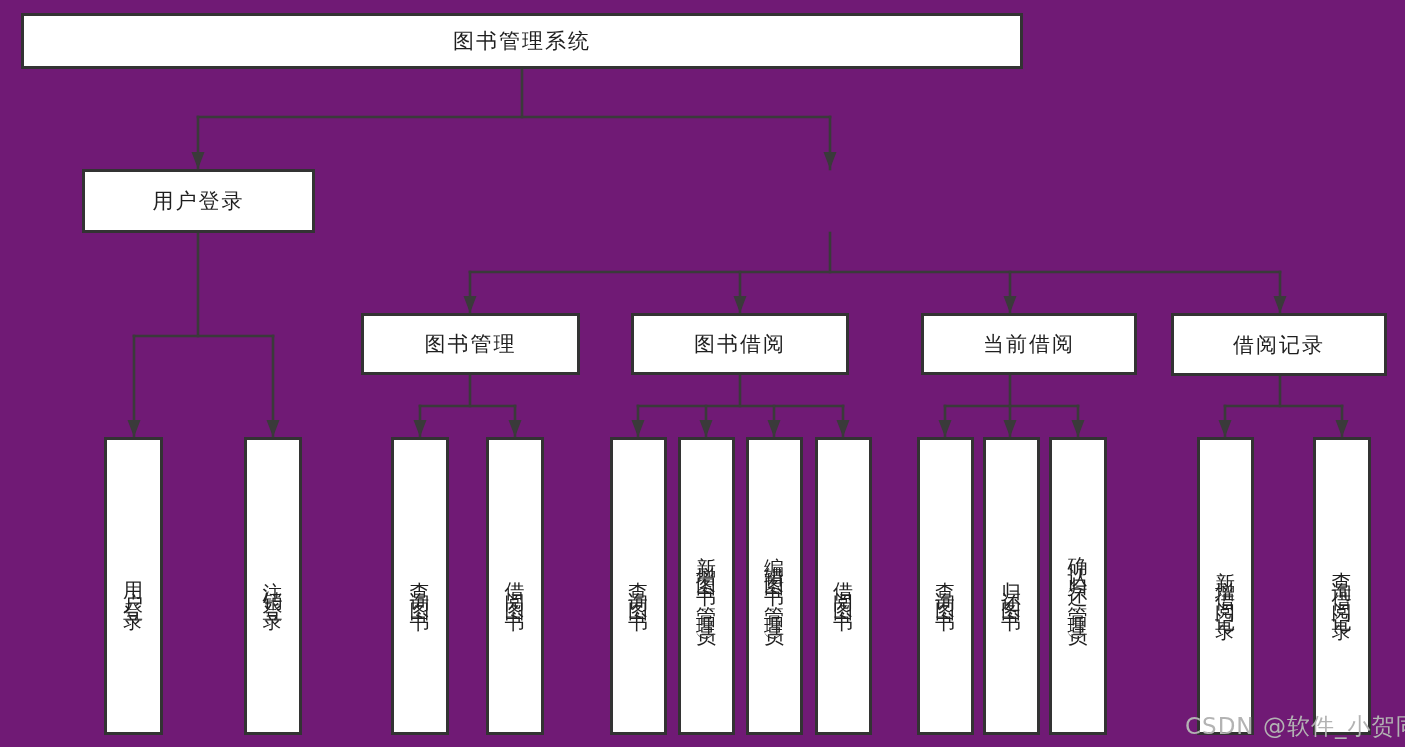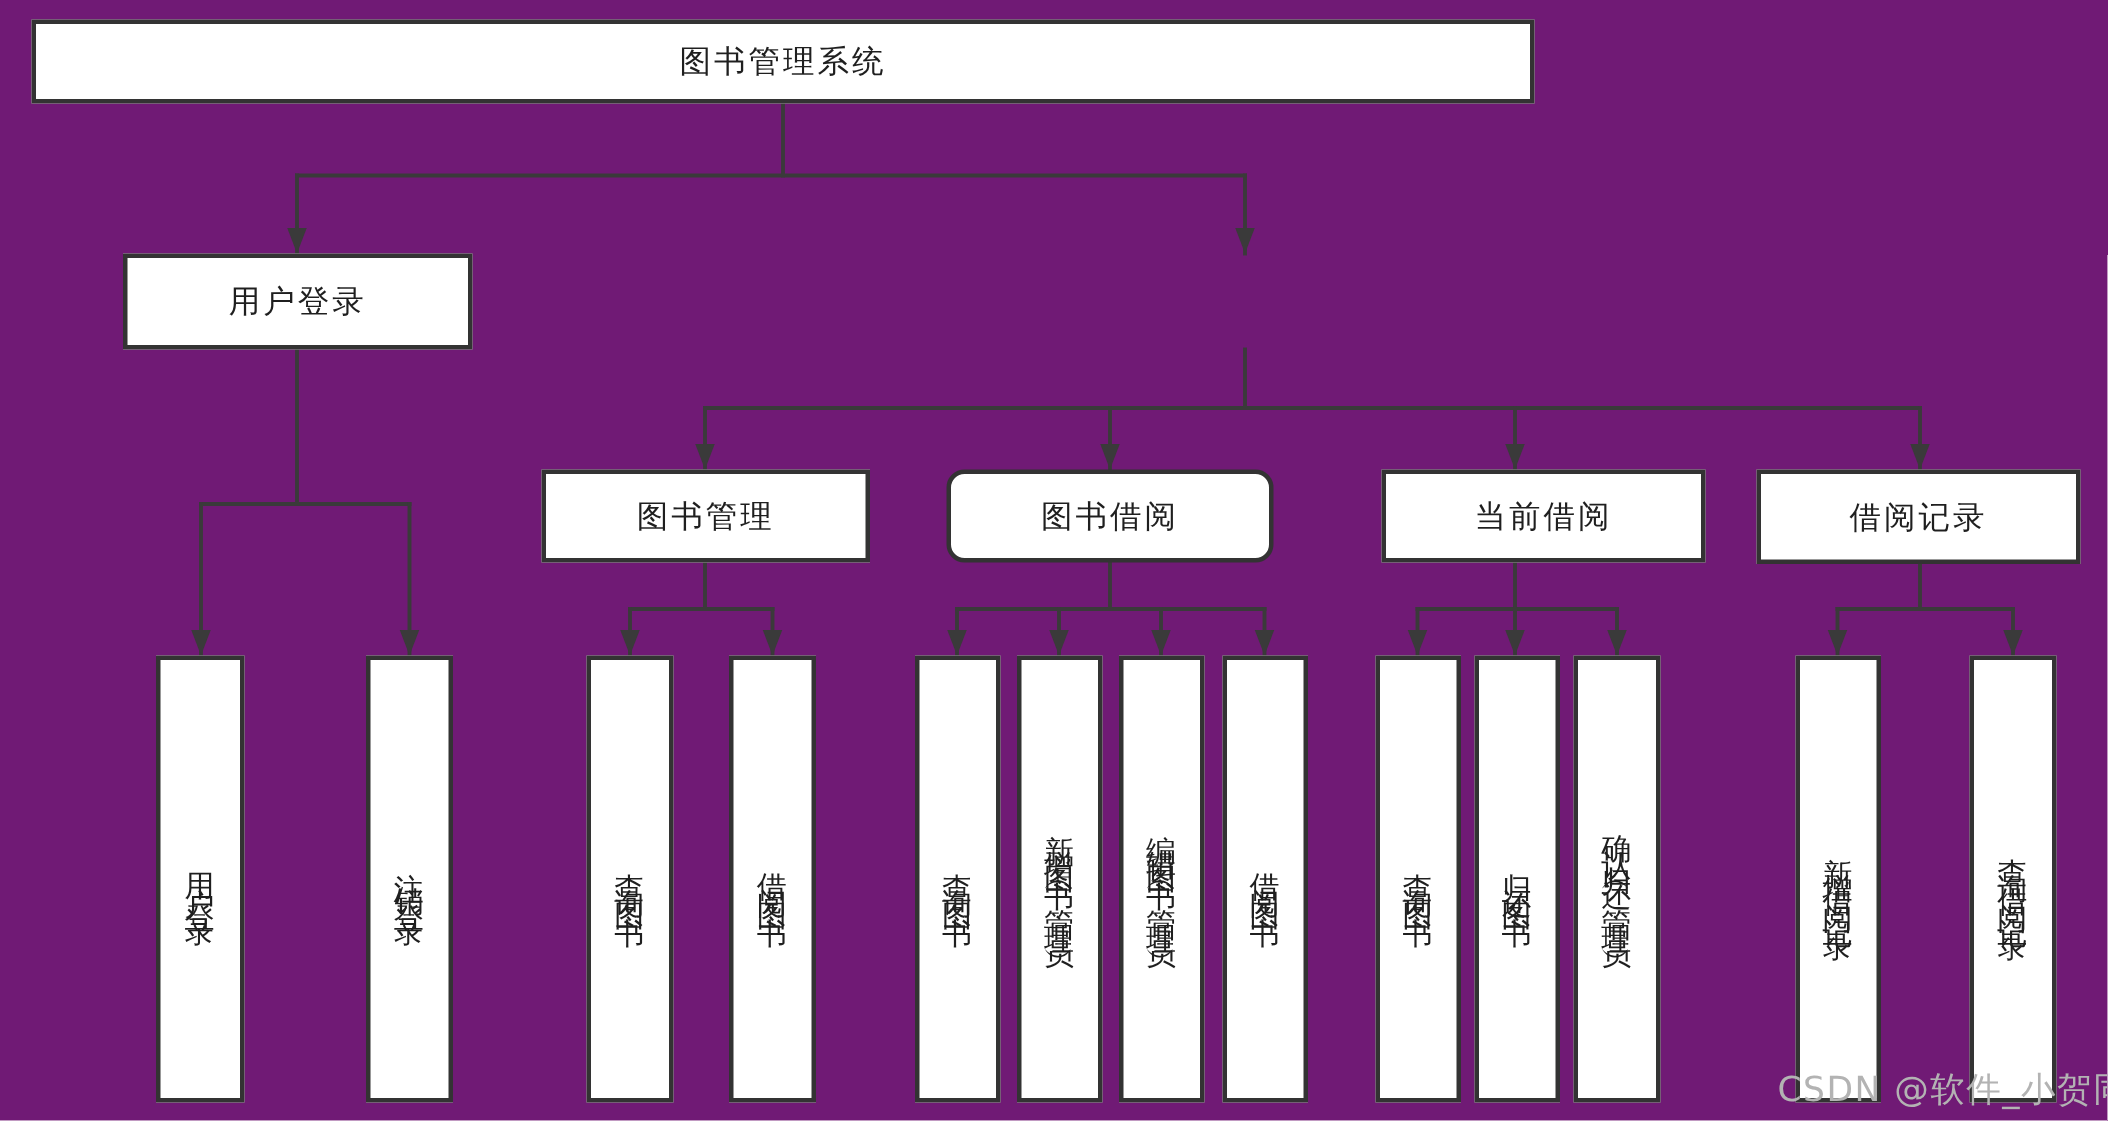--- a/index.html
+++ b/index.html
@@ -90,21 +90,21 @@
     <path d="M1225,406 H1342"></path>
     <line x1="1225" y1="406" x2="1225" y2="437" marker-end="url(#ah)"></line>
     <line x1="1342" y1="406" x2="1342" y2="437" marker-end="url(#ah)"></line>
   </svg>
 
   <div class="node" style="left:21px;top:13px;width:1002px;height:56px;">图书管理系统</div>
 
   <div class="node" style="left:82px;top:169px;width:233px;height:64px;">用户登录</div>
 
   <div class="node" style="left:361px;top:313px;width:219px;height:62px;">图书管理</div>
-  <div class="node" style="left:631px;top:313px;width:218px;height:62px;border-radius:12px;">图书借阅</div>
+  <div class="node" style="left:631px;top:313px;width:218px;height:62px;">图书借阅</div>
   <div class="node" style="left:901px;top:313px;width:216px;height:62px;margin-left:20px;">当前借阅</div>
   <div class="node" style="left:1171px;top:313px;width:216px;height:63px;">借阅记录</div>
 
   <div class="vnode" style="left:104px;top:437px;width:59px;height:298px;">用户登录</div>
   <div class="vnode" style="left:244px;top:437px;width:58px;height:298px;">注销登录</div>
 
   <div class="vnode" style="left:391px;top:437px;width:58px;height:298px;">查询图书</div>
   <div class="vnode" style="left:486px;top:437px;width:58px;height:298px;">借阅图书</div>
 
   <div class="vnode" style="left:610px;top:437px;width:57px;height:298px;">查询图书</div>

